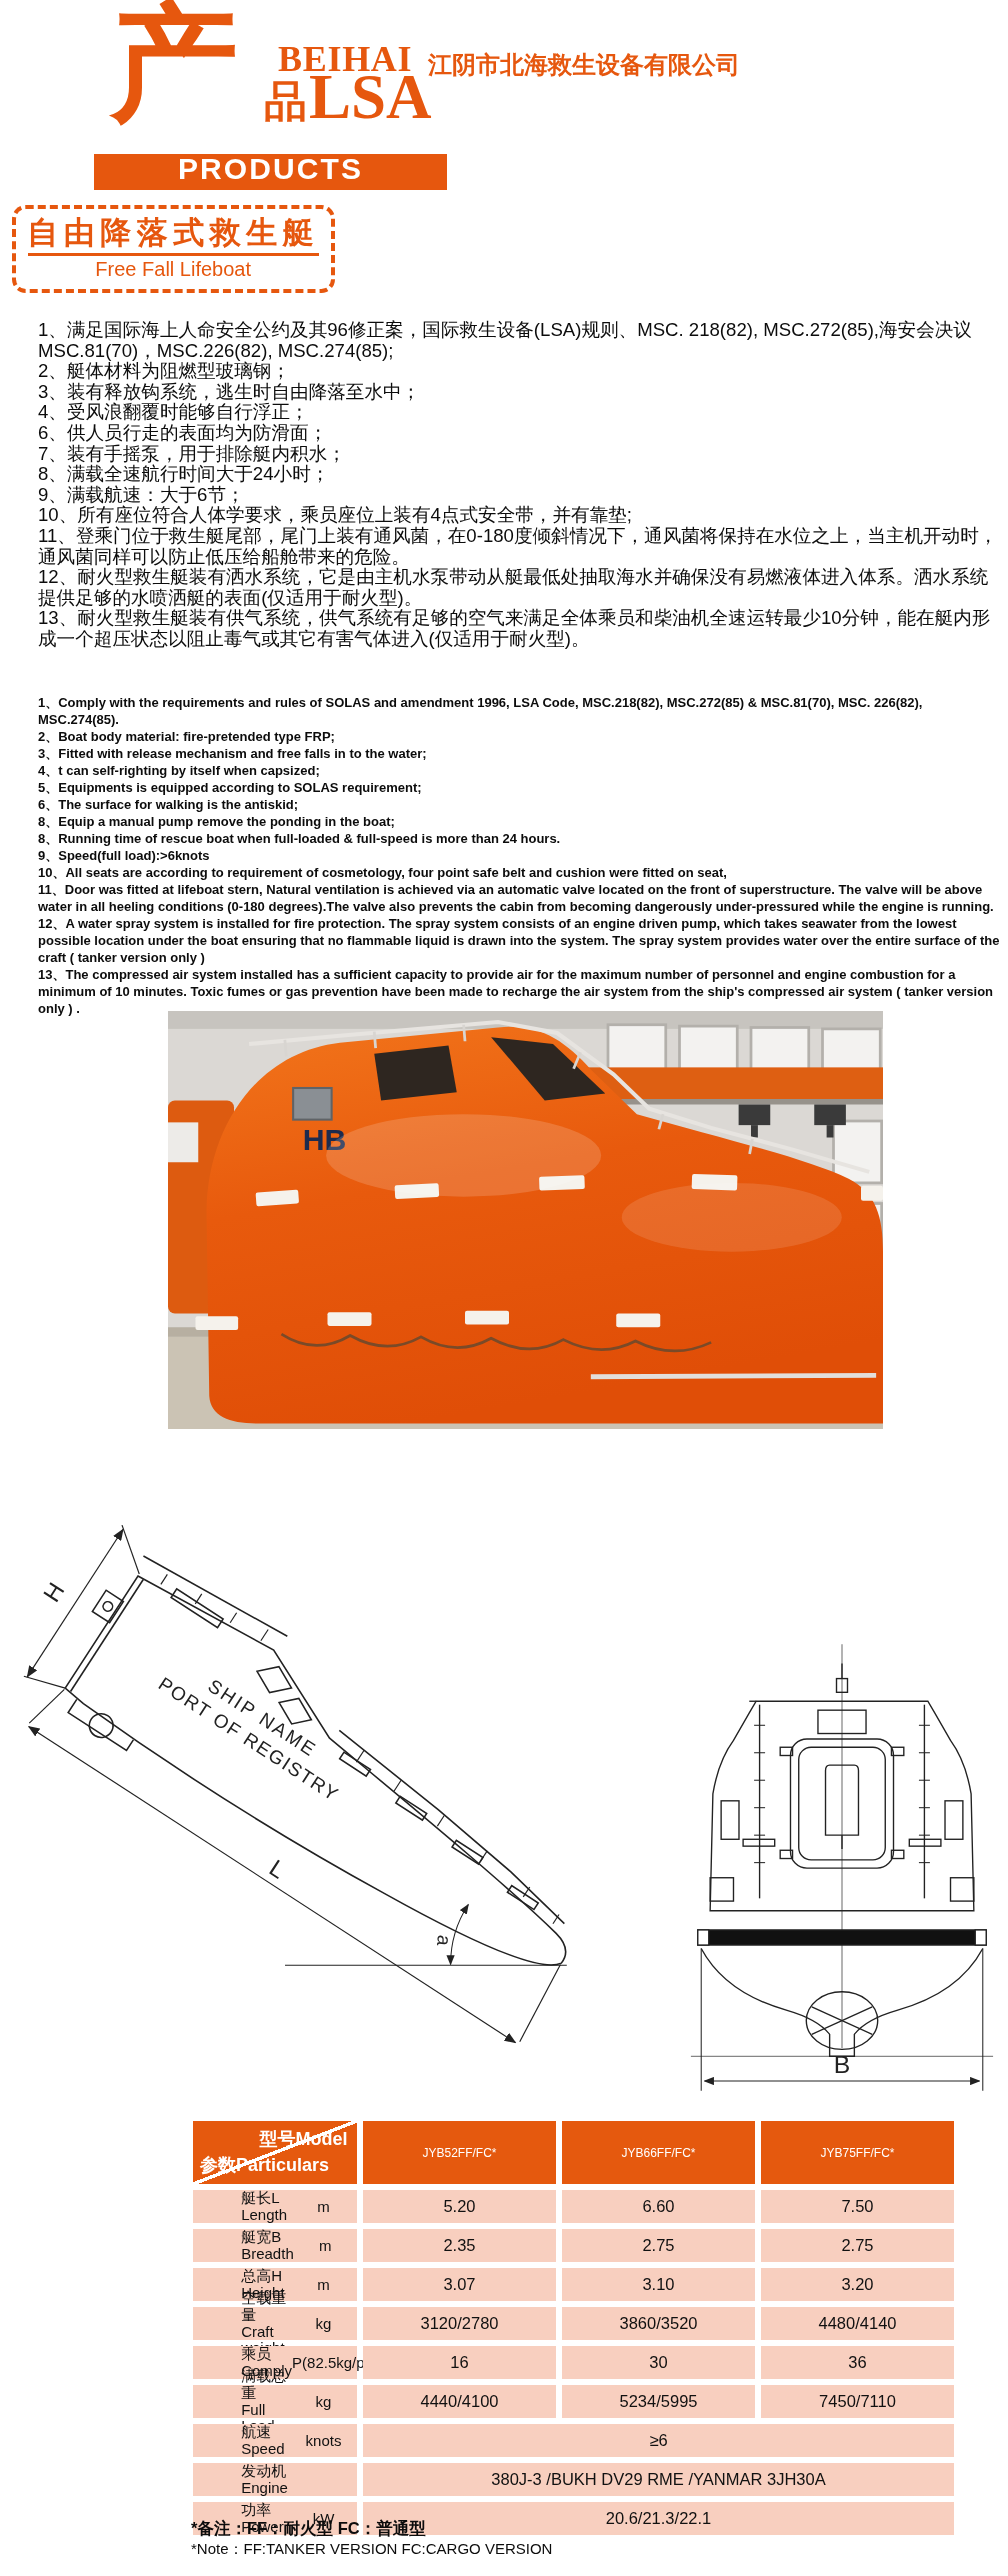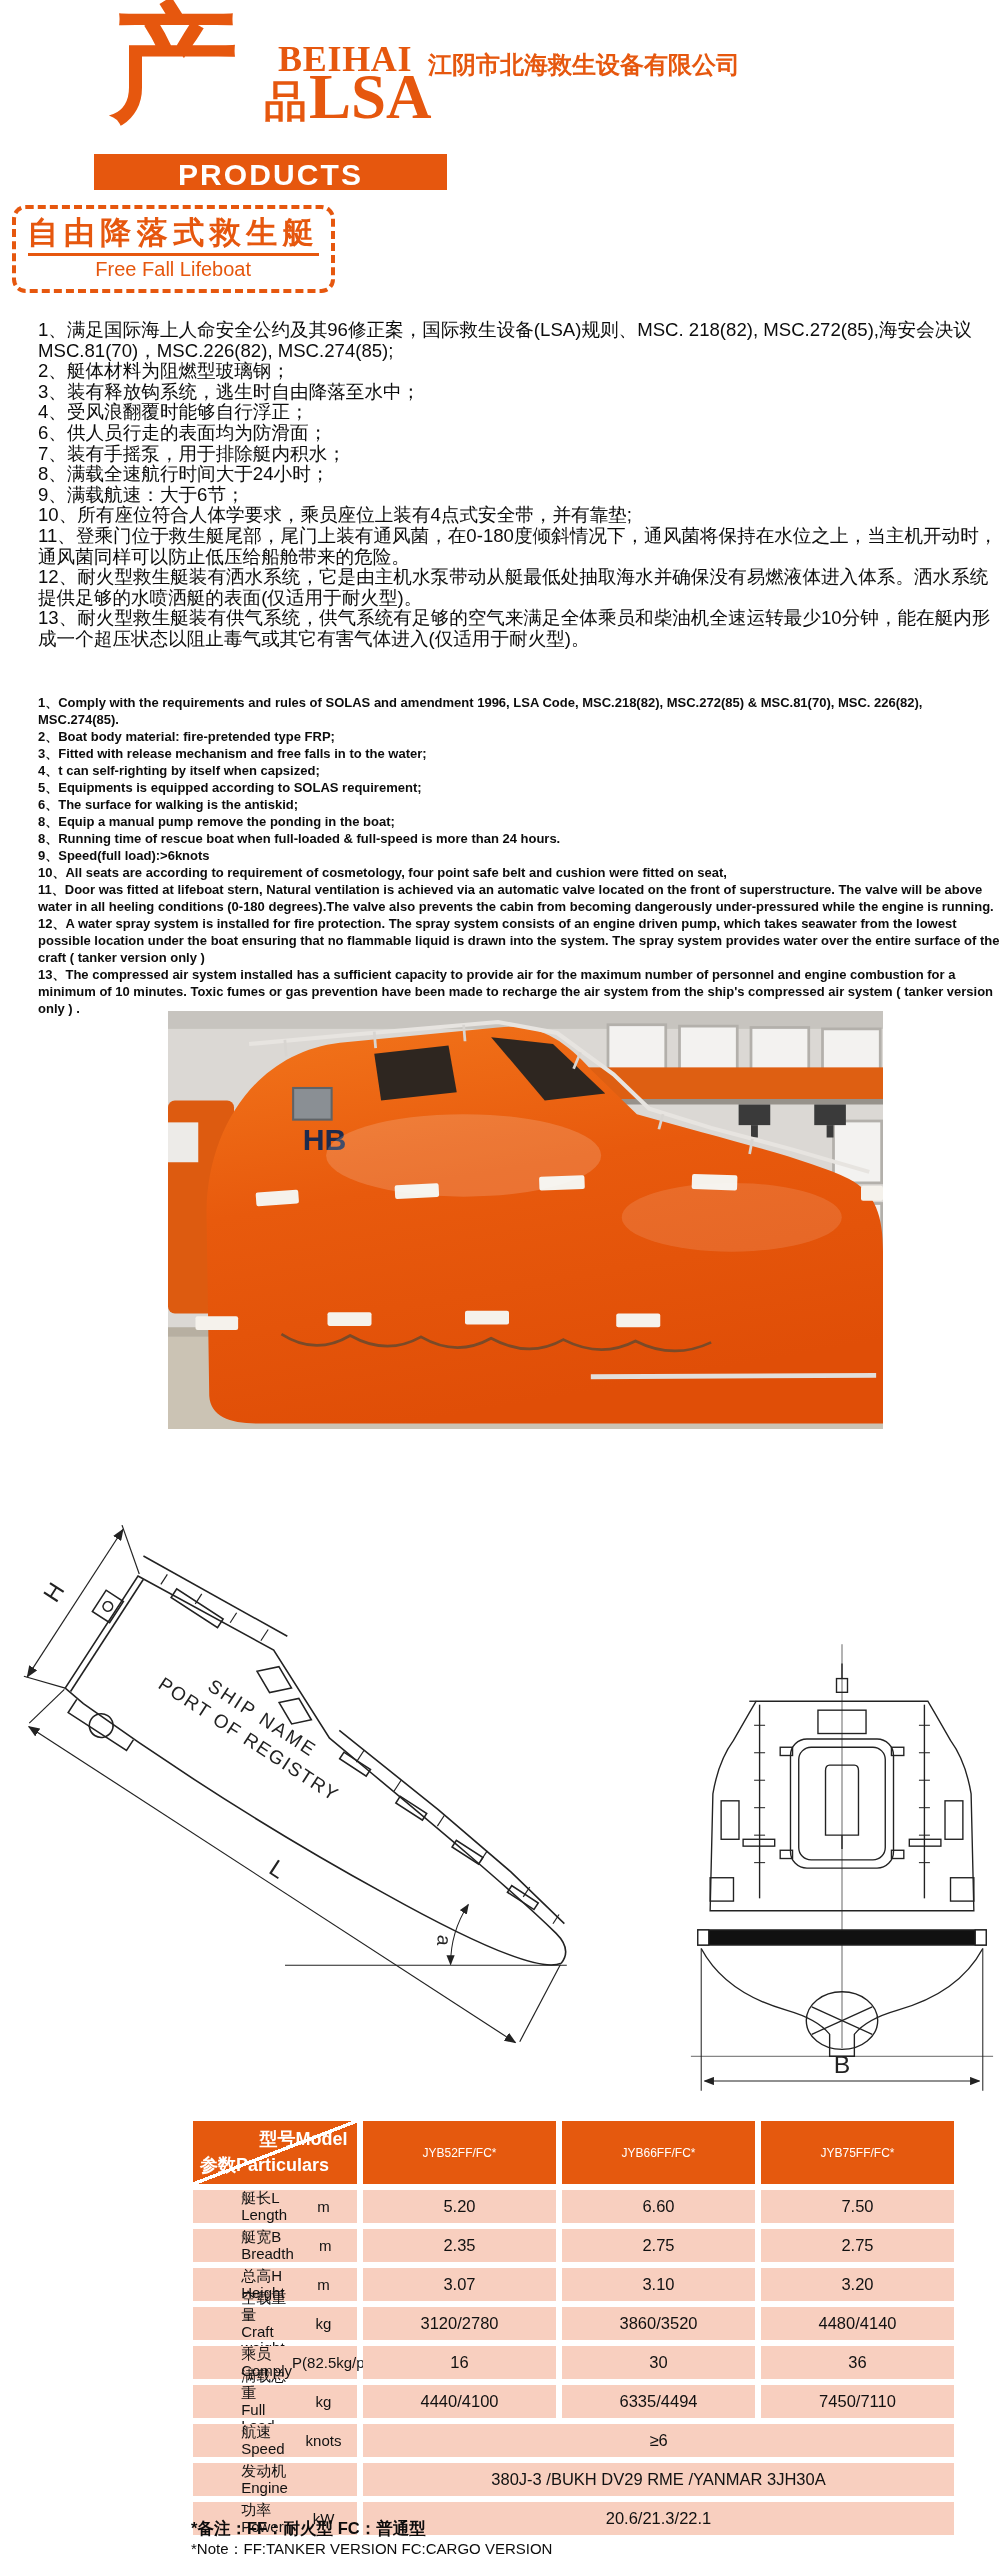--- a/index.html
+++ b/index.html
@@ -11,21 +11,21 @@
   .brand-big{position:absolute;left:110px;top:-1.4px;font-size:128px;line-height:1;font-weight:bold;color:#E6570E;}
   .brand-beihai{position:absolute;left:278px;top:41px;font-size:36px;line-height:1;font-weight:bold;
                 font-family:Liberation Serif, serif;color:#E6570E;letter-spacing:0.7px;}
   .brand-small{position:absolute;left:264px;top:80px;font-size:43px;line-height:1;font-weight:bold;color:#E6570E;}
   .brand-lsa{position:absolute;left:309px;top:66px;font-size:63px;line-height:1;font-weight:bold;
              font-family:"Liberation Serif","DejaVu Serif",serif;color:#E6570E;}
   .brand-company{position:absolute;left:428px;top:52px;font-size:24px;line-height:1.1;font-weight:bold;color:#E6570E;}
 
   
   .products-banner{position:absolute;left:94px;top:154px;width:353px;height:36px;background:#E6570E;
-                   display:flex;align-items:flex-end;justify-content:center;}
+                   display:flex;align-items:flex-start;justify-content:center;}
   .products-banner span{color:#fff;font-size:30px;font-weight:bold;letter-spacing:2.1px;line-height:1;}
 
   
   .title-box{position:absolute;left:11.7px;top:205px;width:323px;height:88px;border:4.1px dashed #E6570E;
              border-radius:13.7px;text-align:center;padding-top:6.9px;}
   .title-cn{font-size:31px;font-weight:bold;color:#E6570E;letter-spacing:5.5px;line-height:1.1;}
   .title-rule{width:291px;height:2.7px;background:#E6570E;margin:3.4px auto 2.7px auto;}
   .title-en{font-size:20px;color:#E6570E;line-height:1;}
 
   
@@ -403,21 +403,21 @@
     <div class="vcell" data-name="value-persons-3">36</div>
 
     <div class="lcell" data-name="row-label-full-load">
       <div class="lname">
           <div>满载总重</div>
           <div>Full Load</div>
         </div>
       <div class="lunit" data-name="row-unit">kg</div>
     </div>
     <div class="vcell" data-name="value-full-load-1">4440/4100</div>
-    <div class="vcell" data-name="value-full-load-2">6335/4494</div>
+    <div class="vcell" data-name="value-full-load-2">5234/5995</div>
     <div class="vcell" data-name="value-full-load-3">7450/7110</div>
 
     <div class="lcell" data-name="row-label-speed">
       <div class="lname">
           <div>航速</div>
           <div>Speed</div>
         </div>
       <div class="lunit" data-name="row-unit">knots</div>
     </div>
     <div class="vcell vspan" data-name="value-speed">≥6</div>

